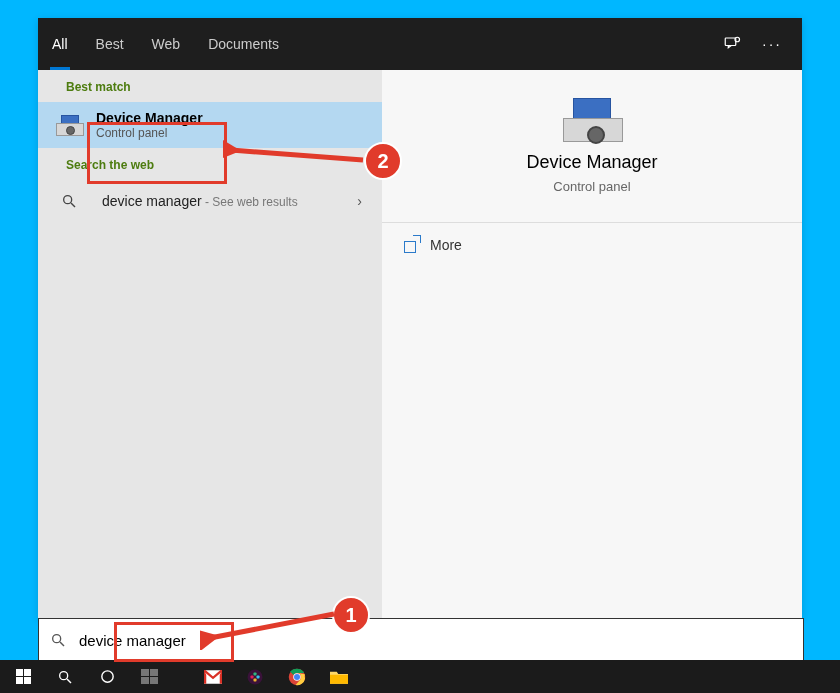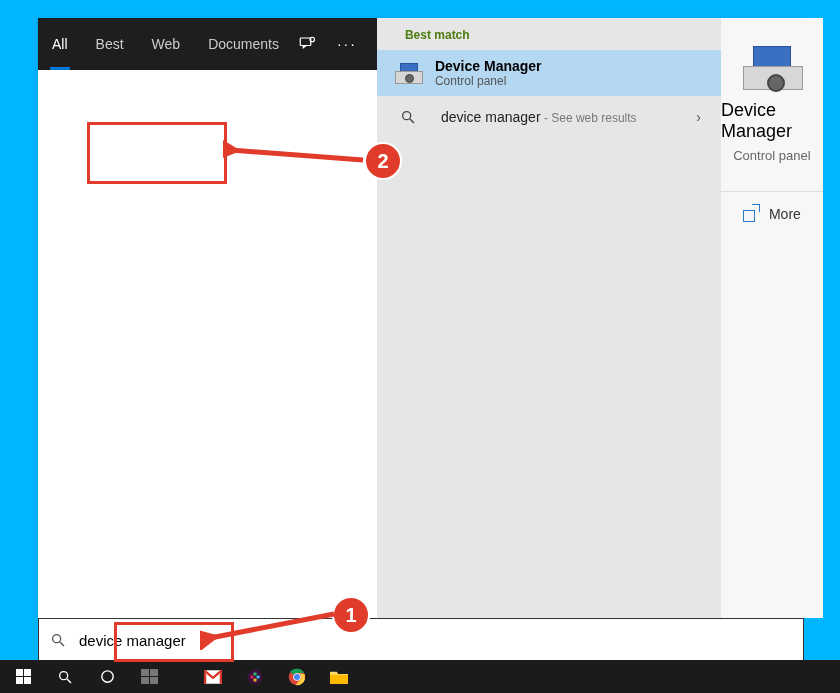--- a/index.html
+++ b/index.html
@@ -1,18 +1,18 @@
 <!DOCTYPE html>
 <html><head>
 <meta charset="utf-8">
 <style>
   html,body{margin:0;padding:0;font-family:"Segoe UI",Arial,sans-serif;background:#00b7ff;}
   .screen{position:relative;width:840px;height:693px;background:#00b7ff;overflow:hidden;}
   
-  .panel{position:absolute;left:38px;top:18px;width:764px;height:600px;background:#fff;display:flex;flex-direction:row;box-shadow:0 2px 8px rgba(0,0,0,.15);}
+  .panel{position:absolute;left:38px;top:18px;width:764px;height:600px;background:#fff;display:flex;flex-direction:column;box-shadow:0 2px 8px rgba(0,0,0,.15);justify-content:center;}
   
   .tabs{height:52px;background:#1e1e1e;color:#fff;display:flex;align-items:center;gap:0;position:relative;}
   .tab{padding:0 14px;height:52px;display:flex;align-items:center;font-size:14px;color:#ccc;cursor:pointer;}
   .tab.active{color:#fff;position:relative;}
   .tab.active::after{content:"";position:absolute;left:12px;right:12px;bottom:0;height:3px;background:#0078d4;}
   .tab .chev{margin-left:5px;font-size:10px;}
   .top-actions{margin-left:auto;display:flex;align-items:center;gap:12px;padding-right:16px;}
   .top-actions .btn-icon{width:28px;height:28px;display:flex;align-items:center;justify-content:center;color:#fff;font-size:14px;}
   
   .body{flex:1;display:flex;min-height:0;}
@@ -103,20 +103,21 @@
                 <div class="tray"></div>
                 <div class="lens"></div>
               </div>
           </div>
           <div class="txt">
             <div class="t1">Device Manager</div>
             <div class="t2">Control panel</div>
           </div>
         </div>
 
+        <div class="section-h">Search the web</div>
 
         <div class="result web">
           <div class="lh">
             <div class="ico">
               <svg width="16" height="16" viewBox="0 0 24 24" fill="none" stroke="#444" stroke-width="2">
                   <circle cx="10" cy="10" r="6"></circle>
                   <line x1="15" y1="15" x2="21" y2="21"></line>
                 </svg>
             </div>
             <div>

